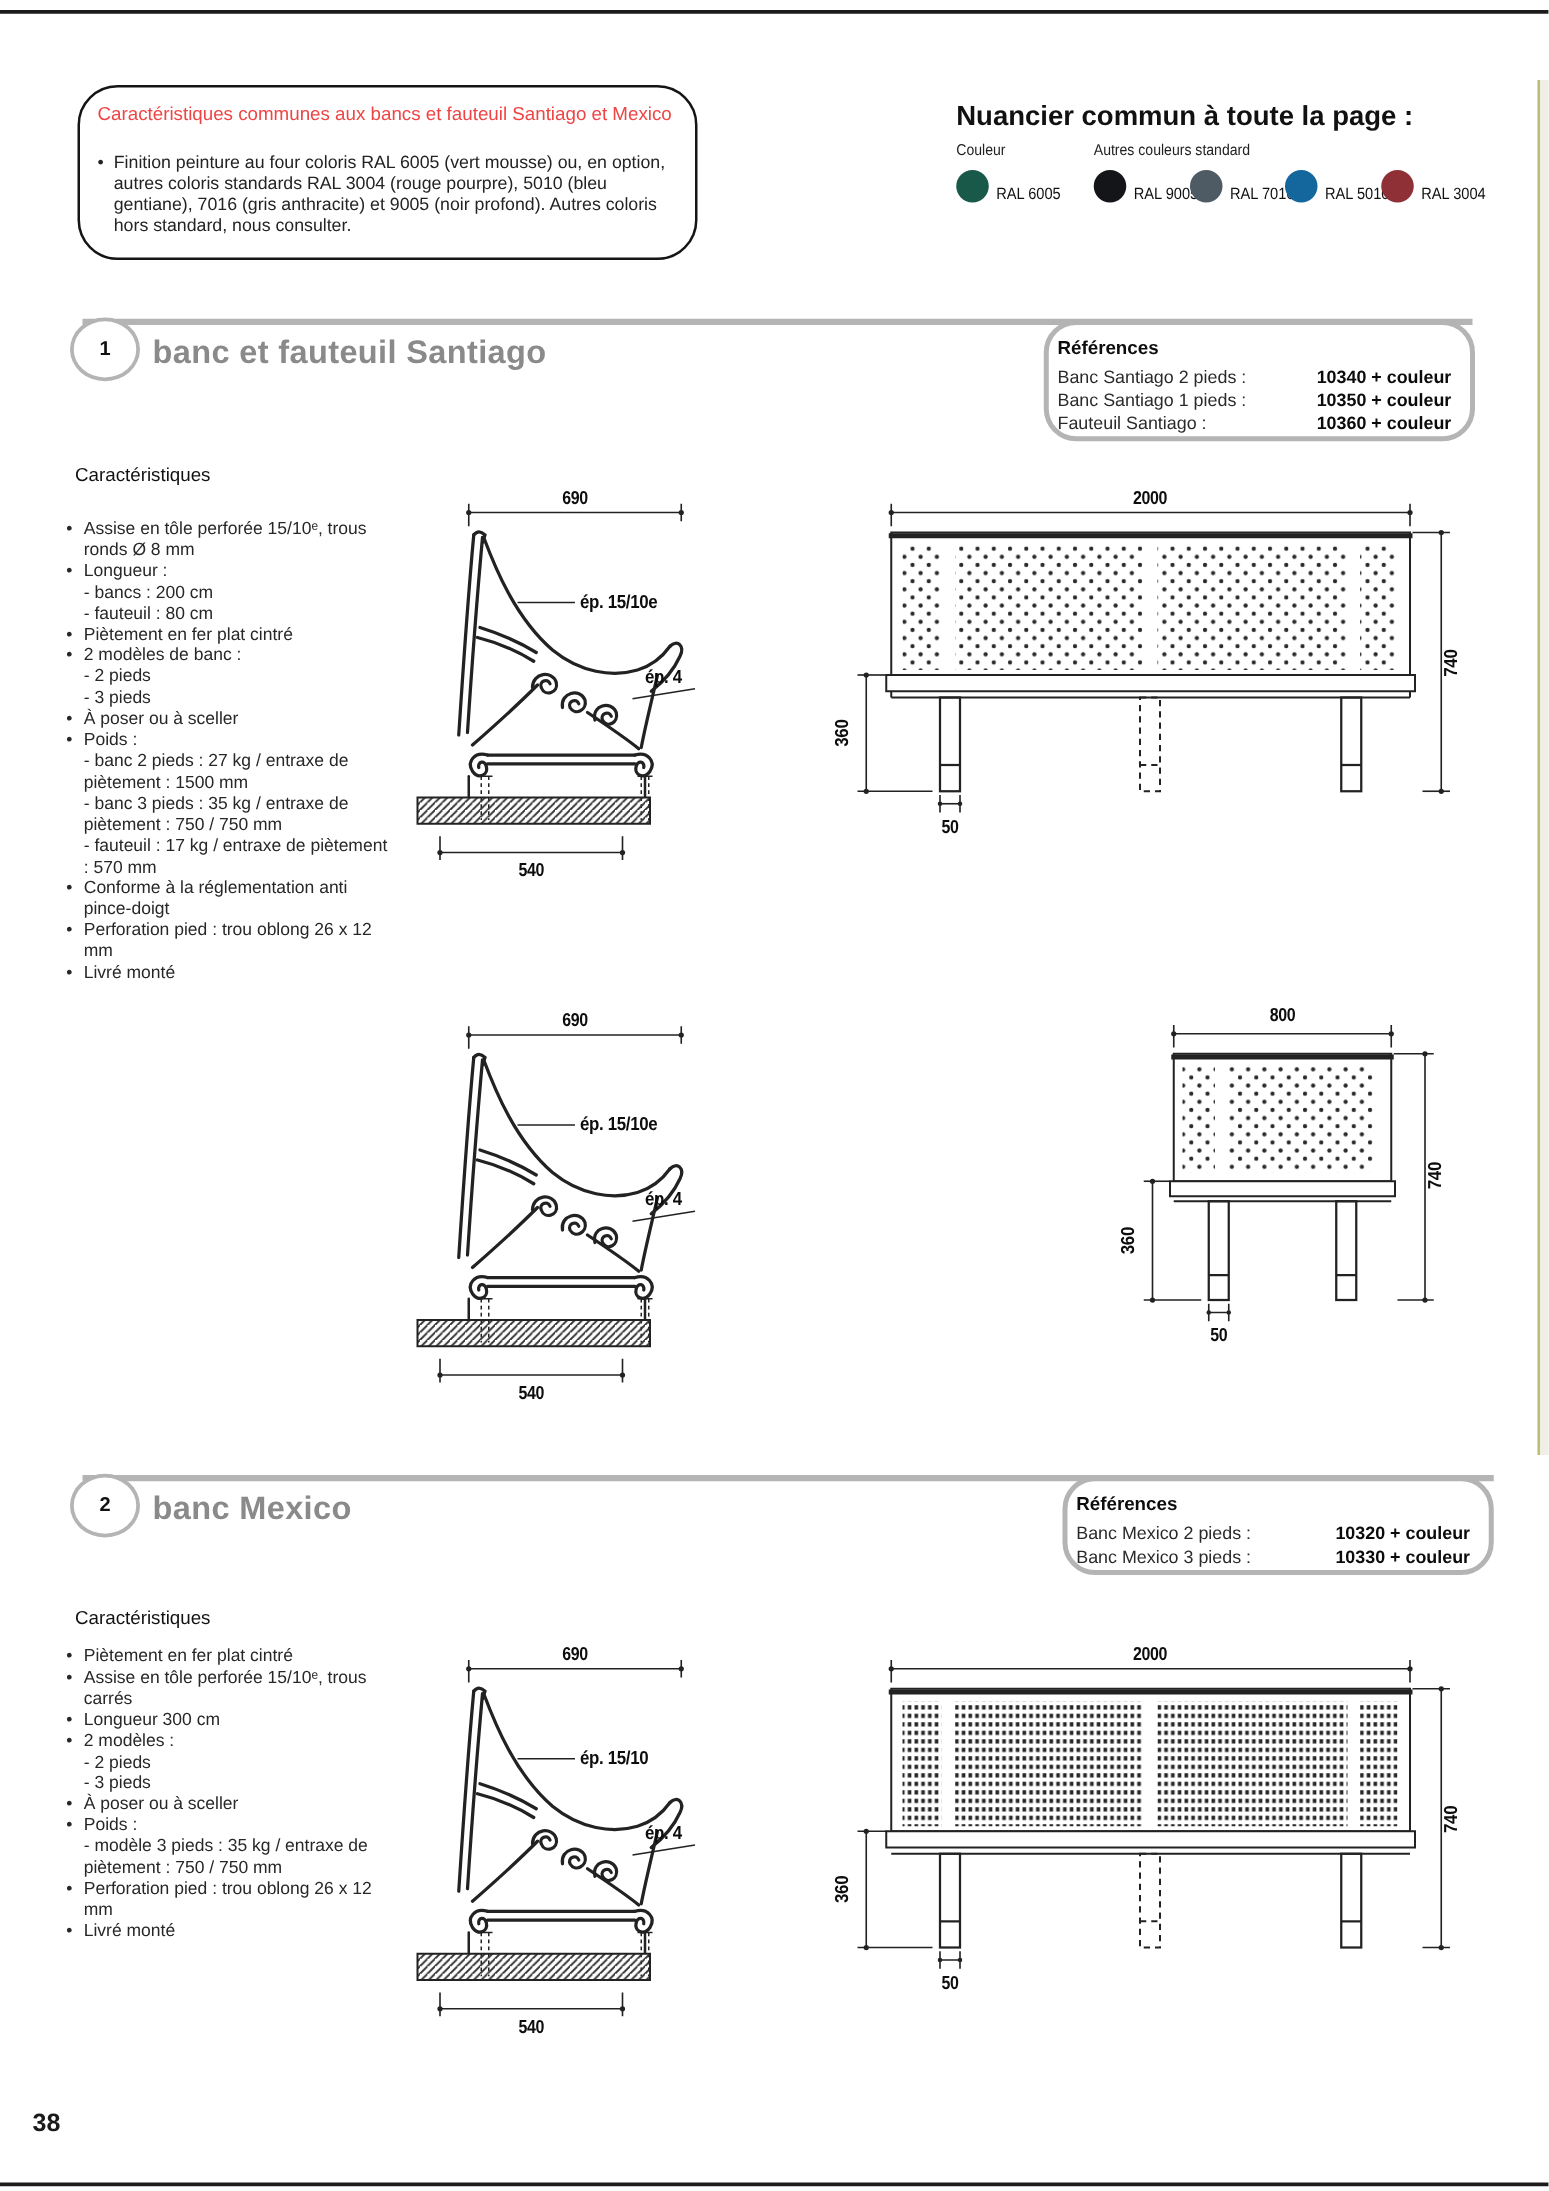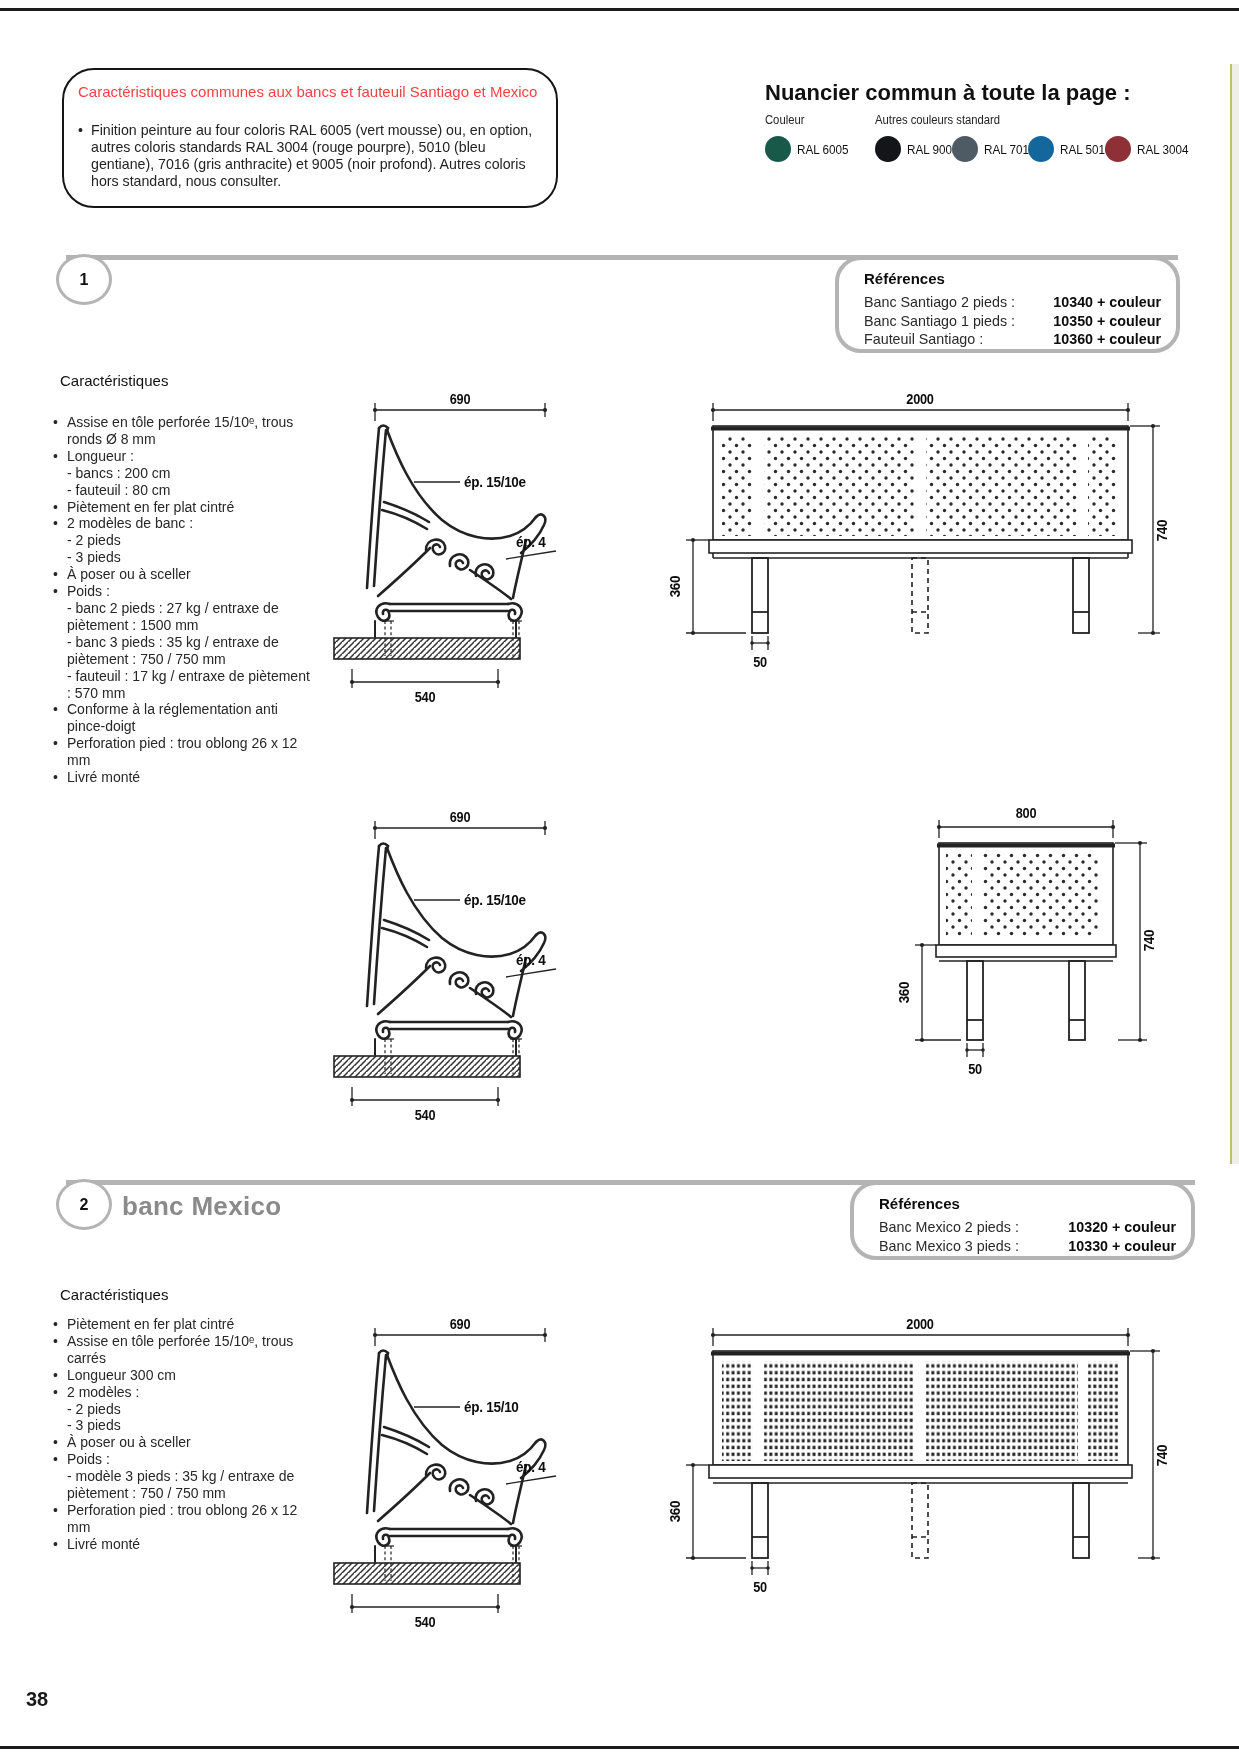--- a/index.html
+++ b/index.html
@@ -11,32 +11,32 @@
 
   
   .cbox{position:absolute;border:2.5px solid #151515;border-radius:32px;background:#fff;}
   .cbox-title{position:absolute;left:14px;top:13px;font-size:15px;font-weight:normal;color:#ef4444;}
   .cbox-item{position:absolute;left:14px;top:52px;right:14px;display:flex;font-size:14.2px;line-height:17px;color:#232323;}
   .cbox-item .blt{flex:0 0 13px;}
 
   
   .nu-title{position:absolute;font-size:22px;font-weight:bold;color:#111;}
   .nu-group{position:absolute;font-size:12.5px;color:#222;transform:scaleX(.9);transform-origin:left;}
-  .swatch{position:absolute;display:flex;align-items:center;}
+  .swatch{position:absolute;display:flex;align-items:flex-end;}
   .swatch .dot{width:26px;height:26px;border-radius:50%;display:inline-block;}
   .swatch .slabel{font-size:13px;color:#111;margin-left:6px;transform:scaleX(.9);transform-origin:left;white-space:nowrap;}
 
   
   .secbar{position:absolute;height:5px;background:#b4b4b4;}
   .seccircle{position:absolute;width:50px;height:45px;border:3.5px solid #b4b4b4;border-radius:50%;background:#fff;
              display:flex;align-items:center;justify-content:center;font-size:16px;font-weight:bold;color:#111;}
   .sectitle{position:absolute;font-size:26px;font-weight:bold;color:#8a8a8a;letter-spacing:.3px;white-space:nowrap;}
 
   
-  .refbox{position:absolute;background:#fff;border:4px solid #b4b4b4;border-radius:26px;padding:10px 15px 0 25px;box-sizing:border-box;}
+  .refbox{position:absolute;background:#fff;border:4px solid #b4b4b4;border-radius:26px;padding:10px 15px 0 7px;box-sizing:border-box;}
   .reftitle{font-size:15px;font-weight:bold;color:#0d0d0d;margin-bottom:6px;}
   .refrow{display:flex;justify-content:space-between;font-size:14.3px;line-height:18.5px;color:#2a2a2a;white-space:nowrap;}
   .refrow .v{font-weight:bold;color:#0b0b0b;margin-left:14px;}
 
   
   .h-carac{position:absolute;font-size:15px;font-weight:normal;color:#111;}
   .clist{position:absolute;}
   .clist .li{display:flex;font-size:14px;line-height:16.9px;color:#272727;}
   .clist .blt{flex:0 0 14px;}
 
@@ -152,20 +152,21 @@
     <span class="dot" style="background-color: rgb(142, 48, 54);"></span>
     <span class="slabel">RAL 3004</span>
   </div>
 
   <div class="edgestrip" style="left:1230px;top:64px;width:9px;height:1100px;"></div>
 
   <div class="secbar" style="left:66px;top:255px;width:1112px;"></div>
   <div class="seccircle" style="left:56px;top:254px;">
     <span>1</span>
   </div>
+  <div class="sectitle" style="left:122px;top:266px;">banc et fauteuil Santiago</div>
 
   <div class="refbox" style="left:835px;top:256px;width:345px;height:97px;">
     <div class="reftitle">Références</div>
     <div class="refrow">
       <span>Banc Santiago 2 pieds :</span>
       <span class="v">10340 + couleur</span>
     </div>
     <div class="refrow">
       <span>Banc Santiago 1 pieds :</span>
       <span class="v">10350 + couleur</span>

